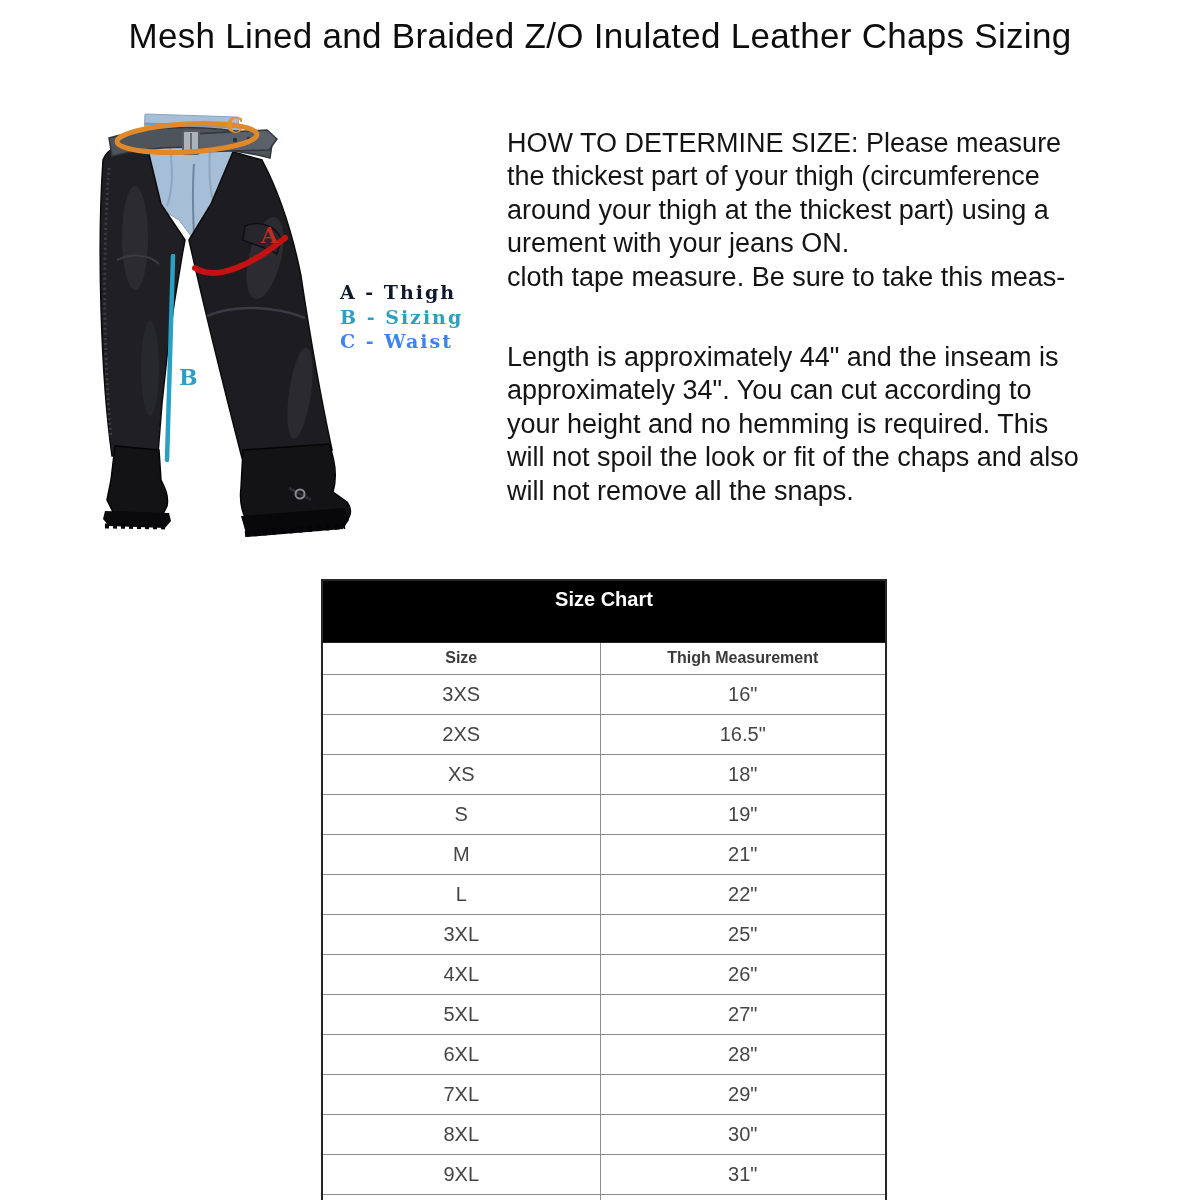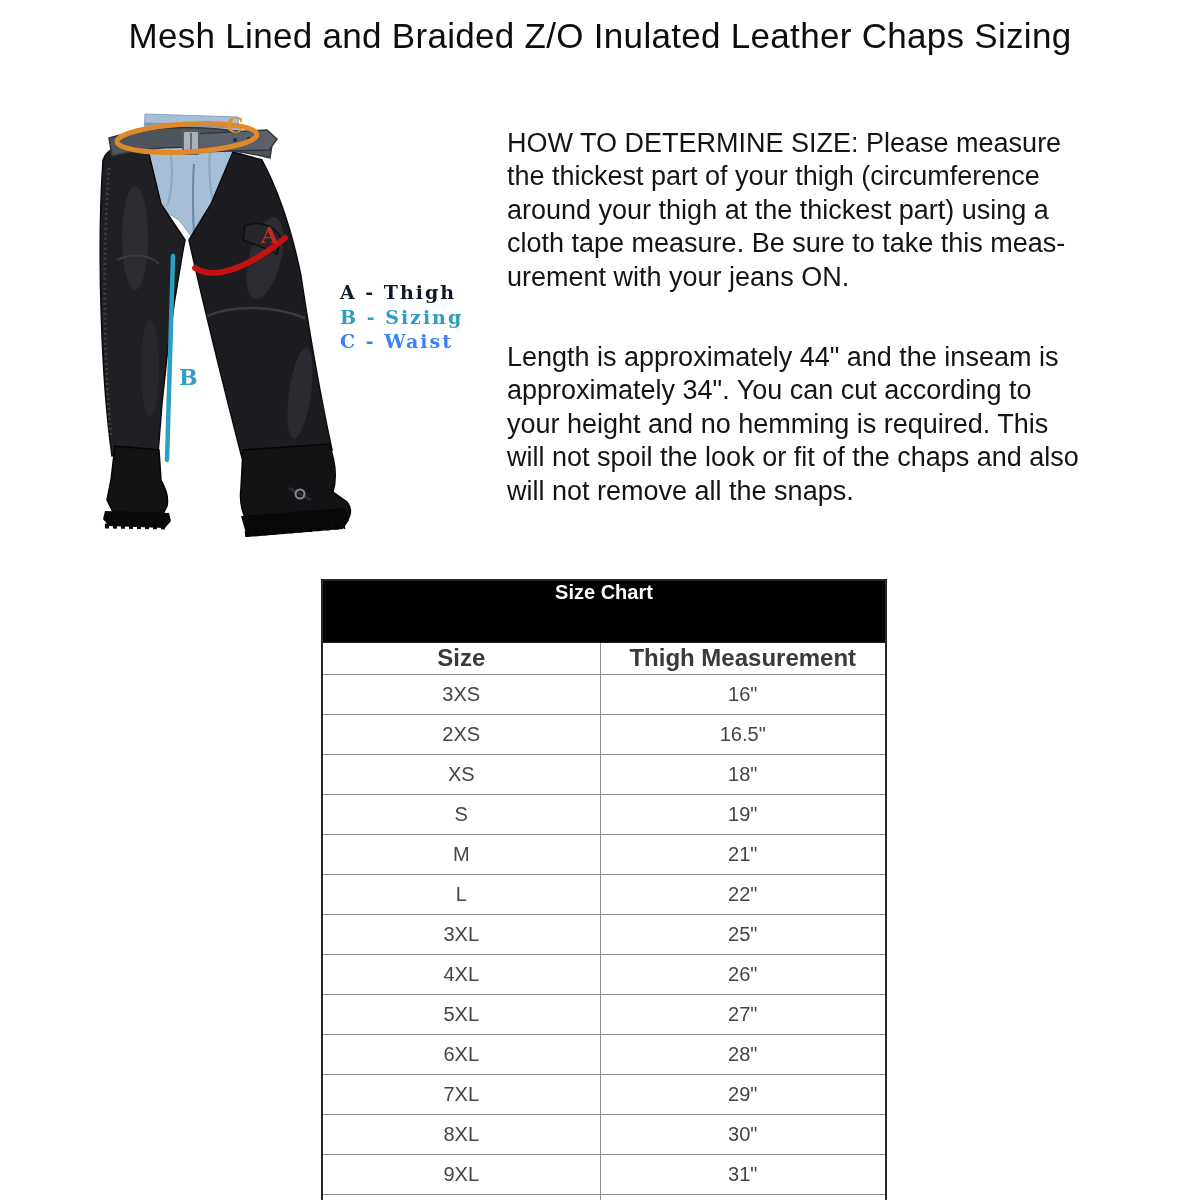--- a/index.html
+++ b/index.html
@@ -83,27 +83,28 @@
   .size-table col.c2 { width: 286px; }
   .size-table, .size-table td, .size-table th { border: 1px solid #8f8f8f; }
   .size-table { border: 2px solid #262626; }
   .size-table .band {
     background: #000000;
     color: #ffffff;
     font-size: 20px;
     font-weight: bold;
     height: 62px;
     vertical-align: top;
+    padding-top: 7px;
     text-align: center;
     border: 1px solid #000000;
     border-bottom: 1px solid #222222;
   }
   .size-table th.colhead {
     height: 32px;
-    font-size: 24px;
+    font-size: 16px;
     font-weight: bold;
     color: #3a3a3a;
     text-align: center;
   }
   .size-table td {
     height: 31px;
     font-size: 20px;
     color: #454545;
     text-align: center;
     padding: 8px;
@@ -171,22 +172,22 @@
     <span class="legend-item legend-thigh">A - Thigh</span>
     <span class="legend-item legend-inseam">B - Sizing</span>
     <span class="legend-item legend-waist">C - Waist</span>
   </div>
 
   <div class="instructions">
     <div class="para1">
       <div>HOW TO DETERMINE SIZE: Please measure</div>
       <div>the thickest part of your thigh (circumference</div>
       <div>around your thigh at the thickest part) using a</div>
+      <div>urement with your jeans ON.</div>
       <div>cloth tape measure. Be sure to take this meas-</div>
-      <div>urement with your jeans ON.</div>
     </div>
     <div class="para2">
       <div>Length is approximately 44" and the inseam is</div>
       <div>approximately 34". You can cut according to</div>
       <div>your height and no hemming is required. This</div>
       <div>will not spoil the look or fit of the chaps and also</div>
       <div>will not remove all the snaps.</div>
     </div>
   </div>
 

